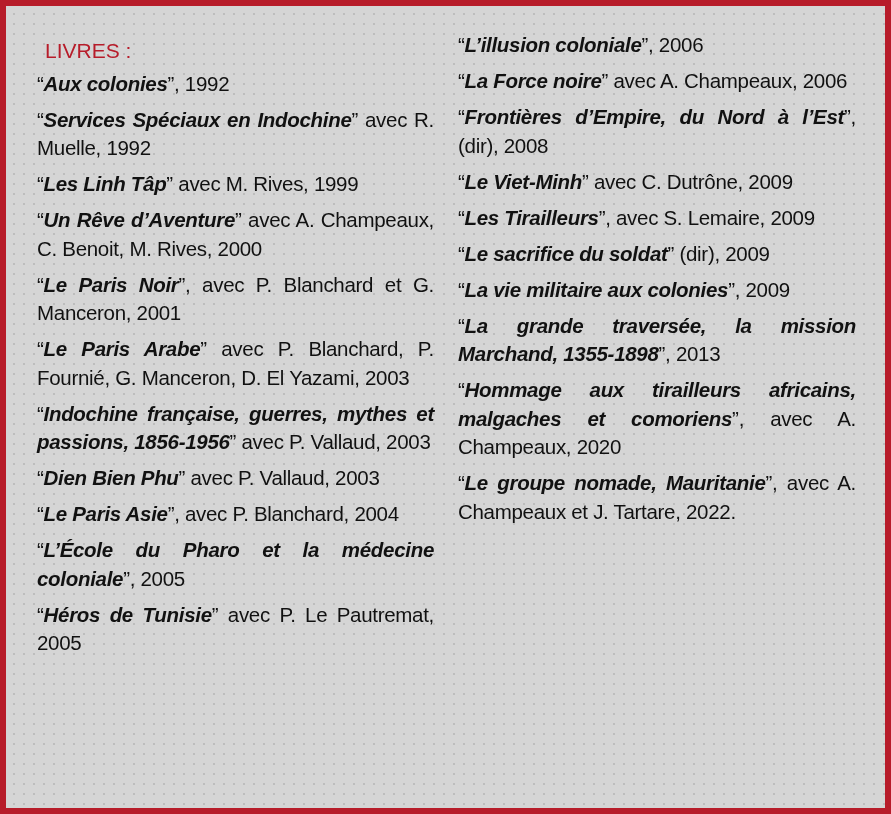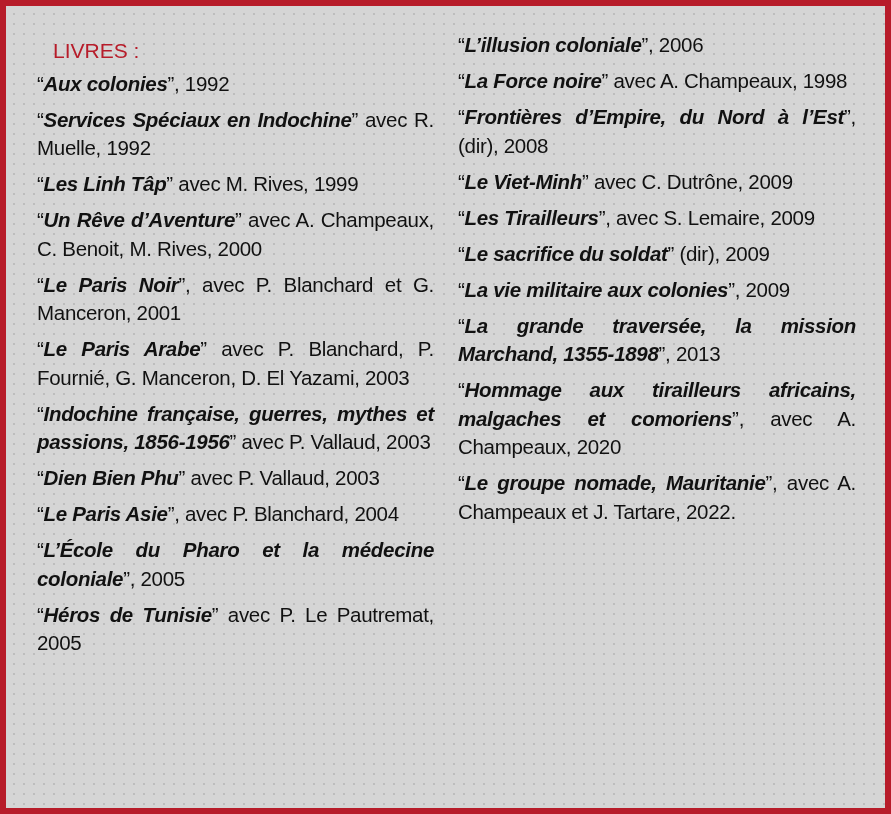--- a/index.html
+++ b/index.html
@@ -17,21 +17,21 @@
   }
   .col {
     position: absolute; top: 26px;
     font-family: "Liberation Sans", sans-serif;
     font-size: 20.5px; line-height: 28.5px; color: #111;
     letter-spacing: -0.3px;
   }
   .col.left { left: 31px; width: 397px; }
   .col.right { left: 452px; width: 398px; top: 25px; }
   .title {
-    color: #b71c2a; font-size: 21px; margin: 5px 0 4px 16px; letter-spacing: 0;
+    color: #b71c2a; font-size: 21px; margin: 5px 0 4px 8px; letter-spacing: 0;
   }
   .entry { text-align: justify; margin: 0 0 7.5px 0; }
   .entry .t { font-style: italic; font-weight: bold; }
 </style>
 </head>
 <body>
 
 <div class="frame">
   <div class="col left">
     <div class="title">LIVRES :</div>
@@ -45,21 +45,21 @@
         <div class="entry"><span class="q">“</span><span class="t">Indochine française, guerres, mythes et passions, 1856-1956</span><span class="q">”</span><span class="r"> avec P. Vallaud, 2003</span></div>
         <div class="entry"><span class="q">“</span><span class="t">Dien Bien Phu</span><span class="q">”</span><span class="r"> avec P. Vallaud, 2003</span></div>
         <div class="entry"><span class="q">“</span><span class="t">Le Paris Asie</span><span class="q">”</span><span class="r">, avec P. Blanchard, 2004</span></div>
         <div class="entry"><span class="q">“</span><span class="t">L’École du Pharo et la médecine coloniale</span><span class="q">”</span><span class="r">, 2005</span></div>
         <div class="entry"><span class="q">“</span><span class="t">Héros de Tunisie</span><span class="q">”</span><span class="r"> avec P. Le Pautremat, 2005</span></div>
       </div>
   </div>
   <div class="col right">
     <div id="right-list">
         <div class="entry"><span class="q">“</span><span class="t">L’illusion coloniale</span><span class="q">”</span><span class="r">, 2006</span></div>
-        <div class="entry"><span class="q">“</span><span class="t">La Force noire</span><span class="q">”</span><span class="r"> avec A. Champeaux, 1998</span></div>
+        <div class="entry"><span class="q">“</span><span class="t">La Force noire</span><span class="q">”</span><span class="r"> avec A. Champeaux, 2006</span></div>
         <div class="entry"><span class="q">“</span><span class="t">Frontières d’Empire, du Nord à l’Est</span><span class="q">”</span><span class="r">, (dir), 2008</span></div>
         <div class="entry"><span class="q">“</span><span class="t">Le Viet-Minh</span><span class="q">”</span><span class="r"> avec C. Dutrône, 2009</span></div>
         <div class="entry"><span class="q">“</span><span class="t">Les Tirailleurs</span><span class="q">”</span><span class="r">, avec S. Lemaire, 2009</span></div>
         <div class="entry"><span class="q">“</span><span class="t">Le sacrifice du soldat</span><span class="q">”</span><span class="r"> (dir), 2009</span></div>
         <div class="entry"><span class="q">“</span><span class="t">La vie militaire aux colonies</span><span class="q">”</span><span class="r">, 2009</span></div>
         <div class="entry"><span class="q">“</span><span class="t">La grande traversée, la mission Marchand, 1355-1898</span><span class="q">”</span><span class="r">, 2013</span></div>
         <div class="entry"><span class="q">“</span><span class="t">Hommage aux tirailleurs africains, malgaches et comoriens</span><span class="q">”</span><span class="r">, avec A. Champeaux, 2020</span></div>
         <div class="entry"><span class="q">“</span><span class="t">Le groupe nomade, Mauritanie</span><span class="q">”</span><span class="r">, avec A. Champeaux et J. Tartare, 2022.</span></div>
       </div>
   </div>

